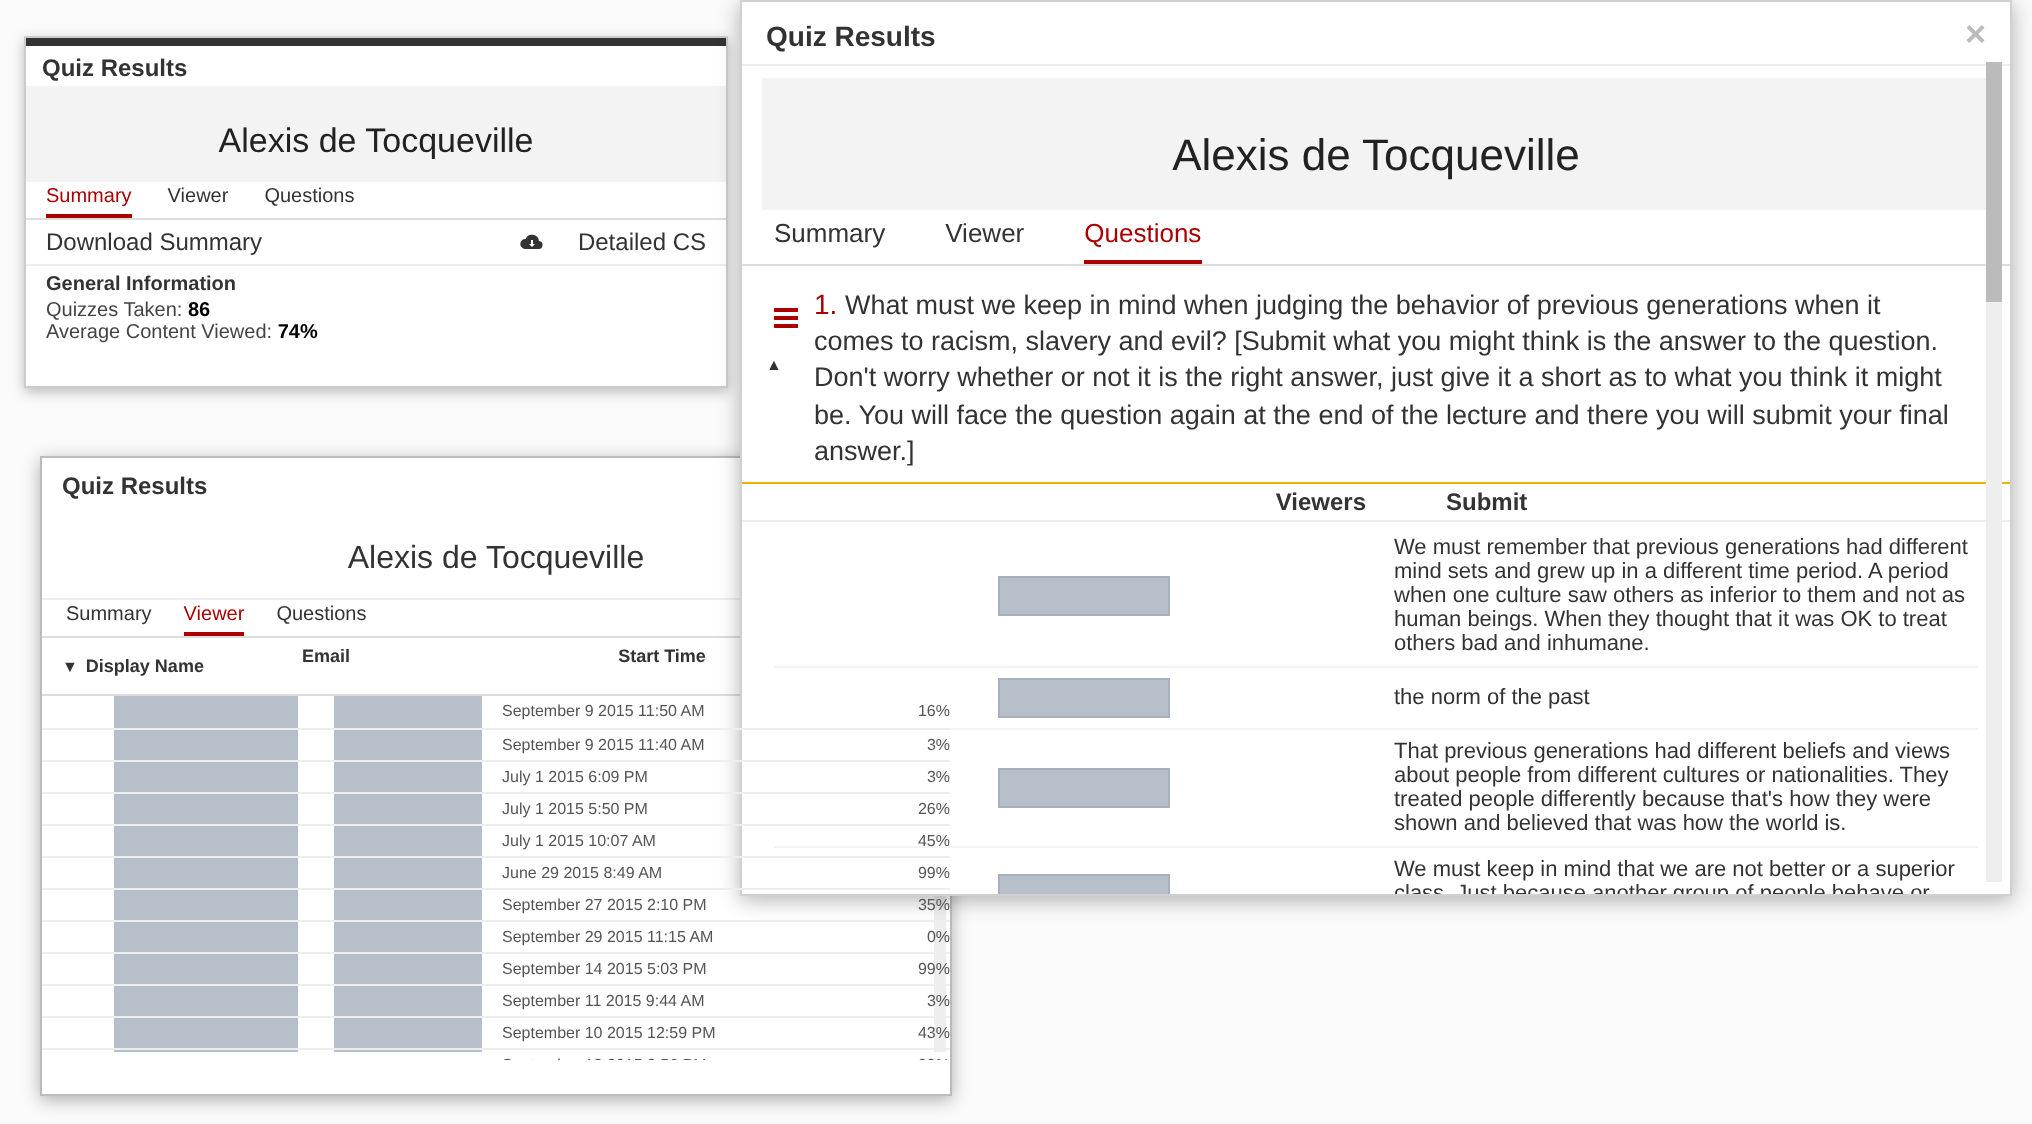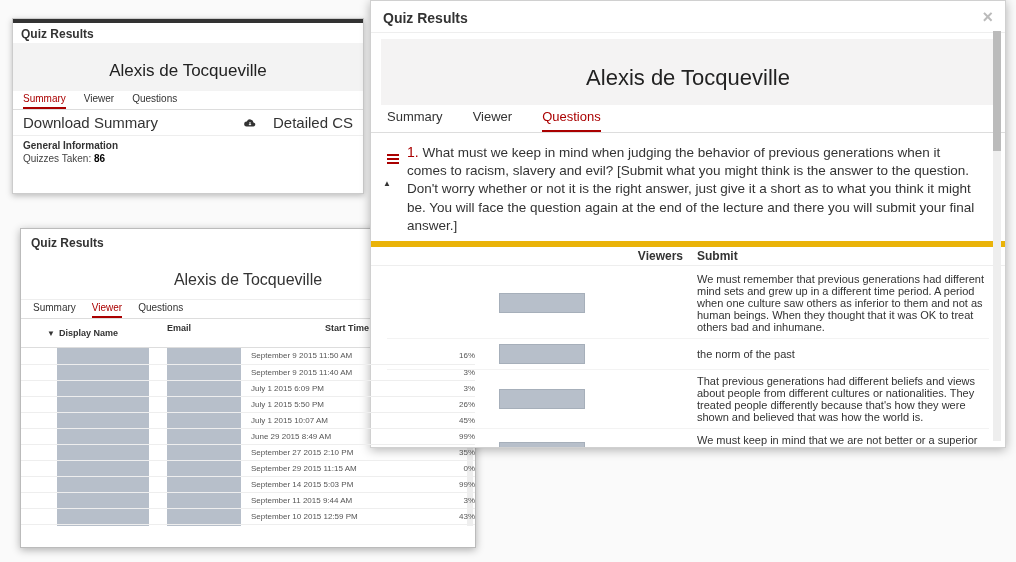--- a/index.html
+++ b/index.html
@@ -31,21 +31,21 @@
   }
   .panel-a .hero {
     background: #f3f3f3;
     text-align: center;
     padding: 18px 0 10px;
   }
   .panel-a .hero h2 { font-size: 17px; font-weight: normal; color: #222; }
   .panel-a .tabs { display:flex; gap:18px; padding: 2px 10px 0; font-size: 10px; border-bottom:1px solid #ddd;}
   .panel-a .tab { padding-bottom:3px; color:#333; cursor:pointer;}
   .panel-a .tab.active { color:#a00; border-bottom:2px solid #a00; }
-  .panel-a .dl-row { display:flex; justify-content:space-between; padding:4px 10px; font-size:15px; border-bottom:1px solid #eee;}
+  .panel-a .dl-row { display:flex; justify-content:space-between; padding:4px 10px; font-size:12px; border-bottom:1px solid #eee;}
   .panel-a .cloud { display:inline-flex; align-items:center; gap:17px; }
   .panel-a .gi { padding:4px 10px; font-size:10px; }
   .panel-a .gi-head { font-weight:bold; margin-bottom:2px;}
   .panel-a .gi-line { color:#444; }
   .panel-a .gi-line b { color:#000; }
 
   
   .panel-b {
     position: absolute;
     left: 20px; top: 228px;
@@ -56,21 +56,21 @@
   }
   .panel-b .tb { padding:6px 10px 2px; font-weight:bold; font-size:12px; display:flex; justify-content:space-between; align-items:center;}
   .panel-b .close { color:#999; cursor:pointer; font-size:14px;}
   .panel-b .hero { text-align:center; padding:18px 0 10px; border-bottom:1px solid #eee;}
   .panel-b .hero h2 { font-size:16px; font-weight:normal; }
   .panel-b .tabs { display:flex; gap:16px; padding:2px 12px 0; font-size:10px; border-bottom:1px solid #ddd;}
   .panel-b .tab { padding-bottom:3px; cursor:pointer;}
   .panel-b .tab.active { color:#a00; border-bottom:2px solid #a00; }
   .panel-b .th-row {
     display:grid; grid-template-columns: 120px 110px 140px 1fr;
-    padding:4px 26px; font-size:9px; font-weight:bold; border-bottom:1px solid #ddd;
+    padding:4px 10px; font-size:9px; font-weight:bold; border-bottom:1px solid #ddd;
   }
   .panel-b .th-row .dn { display:flex; align-items:center; gap:4px;}
   .panel-b table { width:100%; border-collapse:collapse; font-size:8px;}
   .panel-b tbody tr { border-bottom:1px solid #eee; height:16px;}
   .panel-b td { padding:0; }
   .panel-b .c-start { text-align:left; color:#555; }
   .panel-b .c-cw { text-align:right; color:#555; }
   .panel-b .body-area { position:relative; height: calc(100% - 136px); overflow:hidden;}
   .panel-b .redact-col {
     position:absolute; top:0; bottom:0; background:#b7bfca;
@@ -94,21 +94,21 @@
   .panel-c .hero-wrap { background:#f4f3f3; margin:6px 10px 0; padding:26px 0 14px; text-align:center; position:relative;}
   .panel-c .hero-wrap h2 { font-size:22px; font-weight:normal; color:#222;}
   .panel-c .tabs { display:flex; gap:30px; padding:4px 16px 0; font-size:13px; border-bottom:1px solid #ddd;}
   .panel-c .tab { padding-bottom:6px; cursor:pointer; color:#333;}
   .panel-c .tab.active { color:#a00; border-bottom:2px solid #a00;}
   .panel-c .qrow { display:flex; gap:8px; padding:10px 16px 6px; align-items:flex-start;}
   .panel-c .q-icon { color:#555; margin-top:2px; cursor:pointer;}
   .panel-c .caret { position:absolute; left:12px; top:176px; color:#555; font-size:10px; cursor:pointer;}
   .panel-c .qnum { color:#a00; font-size:14px;}
   .panel-c .qtext { font-size:13.5px; line-height:1.35; color:#333; padding-right:12px;}
-  .panel-c .ans-head { display:grid; grid-template-columns:310px 1fr; padding:2px 16px; font-weight:bold; font-size:12px; border-top:6px solid #eab308; border-bottom:1px solid #eee;}
+  .panel-c .ans-head { display:grid; grid-template-columns:310px 1fr; padding:2px 16px; font-weight:bold; font-size:12px; border-top:1px solid #eab308; border-bottom:1px solid #eee;gap:26px;}
   .panel-c .ans-head .v { text-align:right; padding-right:14px;}
   .panel-c .answers { padding:2px 16px 4px; font-size:11px; color:#333;}
   .panel-c .arow { display:grid; grid-template-columns:310px 1fr; padding:5px 0; align-items:center; border-bottom:1px solid #f3f3f3;}
   .panel-c .arow:last-child { border-bottom:none; }
   .panel-c .vchip { width:86px; height:20px; background:#b7bfca; border:1px solid #a6afba; justify-self:center;}
   .panel-c .scrollbar { position:absolute; right:4px; top:30px; bottom:6px; width:8px; background:#eee;}
   .panel-c .scrollbar .thumb{ position:absolute; left:0; right:0; top:0; height:120px; background:#bbb;}
 
   .tri-down::before { content:"▼"; font-size:8px; color:#333;}
   .tri-up::before { content:"▲"; font-size:8px; color:#333;}
@@ -137,20 +137,24 @@
           <path fill="#333" d="M19 7a7 7 0 00-13.4-2A5 5 0 005 15h13a4 4 0 001-8zm-7 6l-3-3h2V6h2v4h2l-3 3z"></path>
         </svg>
       <span>Detailed CS</span>
     </span>
   </div>
   <div class="gi">
     <div class="gi-head">General Information</div>
     <div class="gi-line">
       <span>Quizzes Taken:</span>
       <b>86</b>
+    </div>
+    <div class="gi-line">
+      <span>Average Content Viewed:</span>
+      <b>74%</b>
     </div>
   </div>
 </div>
 
 <div class="panel-b">
   <div class="tb">
     <span>Quiz Results</span>
     <span class="close">×</span>
   </div>
   <div class="hero">

